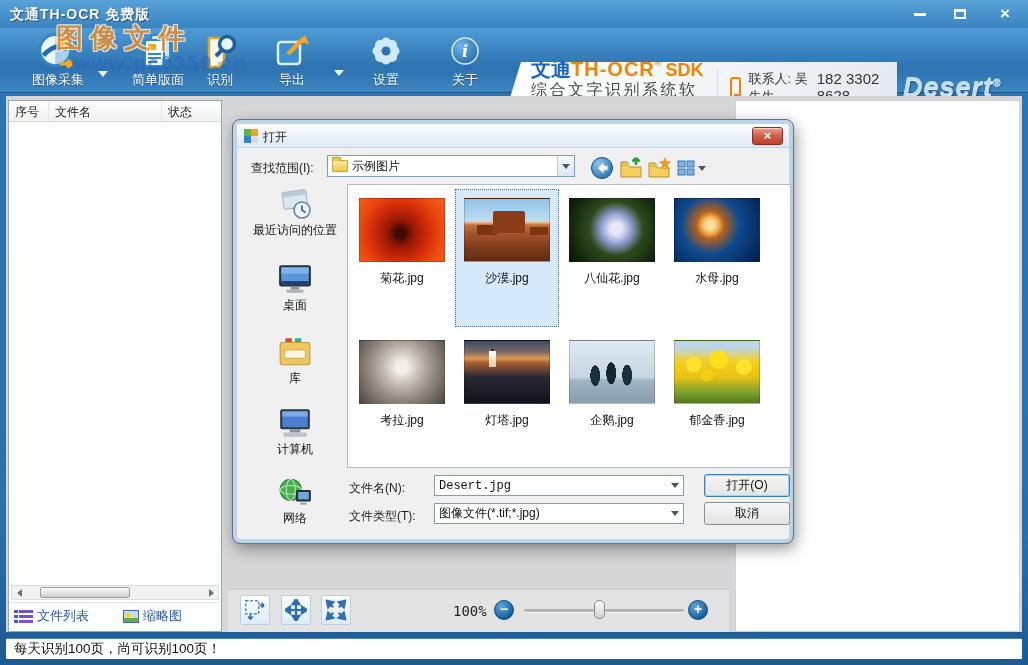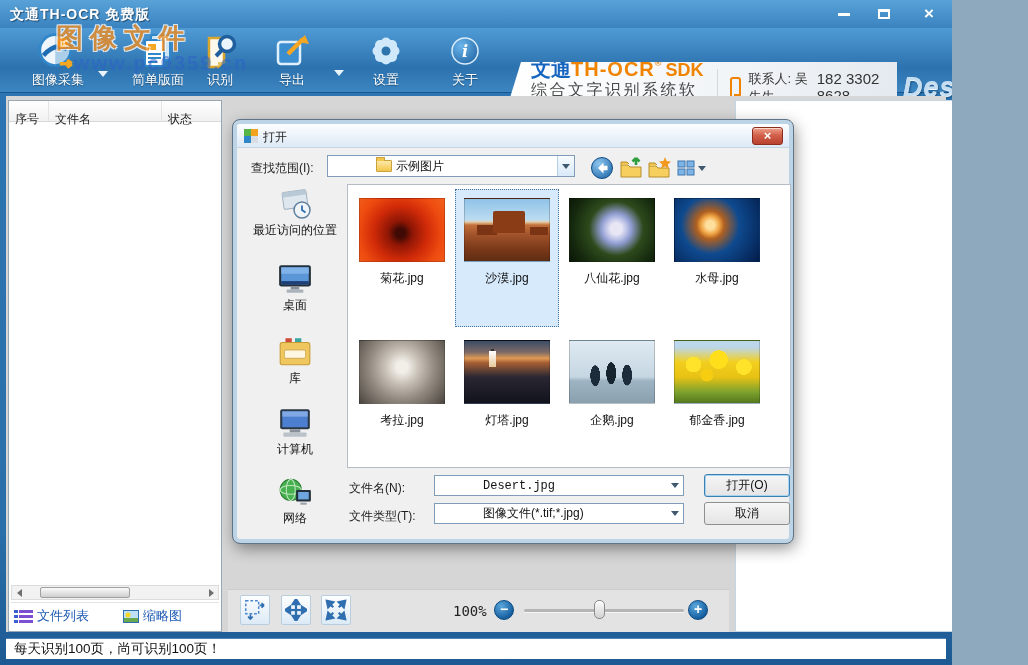--- a/index.html
+++ b/index.html
@@ -1,18 +1,18 @@
 <!DOCTYPE html>
 <html><head>
 <meta charset="utf-8">
 <style>
   * { margin:0; padding:0; box-sizing:border-box; }
   html,body { background:#8ea8bd; font-family:"Liberation Sans", sans-serif; }
   #window {
-    position:relative; width:952px; height:665px; overflow:hidden;
+    position:relative; width:1028px; height:665px; overflow:hidden;
     background:linear-gradient(180deg,#2d76b4 0%, #2a6fa9 80%, #1d5a94 100%);
     font-size:12px; color:#111;
   }
   
   .titlebar { position:absolute; left:0; top:0; right:0; height:28px;
     background:linear-gradient(#58a2d8,#3a83c0); }
   .title-text { position:absolute; left:10px; top:6px; color:#fff; font-weight:bold;
     font-size:14px; letter-spacing:1px; text-shadow:1px 1px 1px rgba(0,0,0,.45); }
   .win-btn { position:absolute; top:4px; width:30px; height:20px; display:flex;
     align-items:center; justify-content:center; cursor:pointer; }
@@ -60,21 +60,21 @@
     text-shadow:1px 1px 0 #fdfdfd,-1px -1px 0 #fdfdfd,1px -1px 0 #fdfdfd,-1px 1px 0 #fdfdfd; }
   .wm2 { position:absolute; left:74px; top:52px; z-index:6; font-size:20px; font-weight:bold;
     color:#2e63c8; letter-spacing:2px; opacity:.55; }
   
   .workspace { position:absolute; left:6px; top:96px; right:6px; height:536px; background:#d6d6d6; }
   .panel { position:absolute; background:#fff; }
   .left-panel { left:8px; top:100px; width:214px; height:532px; border:1px solid #97a7b4; }
   .right-panel { left:735px; top:100px; width:285px; height:532px; border:1px solid #c5d6e2; }
   .lv-header { display:flex; height:21px; background:linear-gradient(#ffffff,#f1f1f1);
     border-bottom:1px solid #d9d9d9; }
-  .lv-col { padding:10px 0 0 6px; font-size:12px; color:#222; border-right:1px solid #e4e4e4; cursor:pointer; }
+  .lv-col { padding:3px 0 0 6px; font-size:12px; color:#222; border-right:1px solid #e4e4e4; cursor:pointer; }
   .col-idx { width:40px; } .col-name { width:113px; } .col-status { width:57px; border-right:none; }
   
   .hscroll { position:absolute; left:2px; right:2px; bottom:31px; height:15px;
     background:#f2f2f2; border:1px solid #dcdcdc; display:flex; align-items:center; }
   .sb-arrow { width:14px; height:13px; display:flex; align-items:center; justify-content:center; cursor:pointer; }
   .tri-left { width:0; height:0; border-top:4px solid transparent; border-bottom:4px solid transparent; border-right:5px solid #6f6f6f; }
   .tri-right { width:0; height:0; border-top:4px solid transparent; border-bottom:4px solid transparent; border-left:5px solid #6f6f6f; }
   .sb-thumb { position:absolute; left:28px; width:90px; top:1px; height:11px;
     background:linear-gradient(#fafafa,#cfcfcf); border:1px solid #9f9f9f; border-radius:2px; cursor:pointer; }
   
@@ -119,21 +119,21 @@
   .dlg-app-icon { position:absolute; left:7px; top:5px; width:14px; height:14px; display:grid;
     grid-template-columns:7px 7px; grid-template-rows:7px 7px; }
   .dlg-app-icon i:nth-child(1){background:#57b547;} .dlg-app-icon i:nth-child(2){background:#f2a21f;}
   .dlg-app-icon i:nth-child(3){background:#2f86c8;} .dlg-app-icon i:nth-child(4){background:#d8dee4;}
   .dlg-close { position:absolute; right:6px; top:3px; width:31px; height:18px; border-radius:3px;
     background:linear-gradient(#f0a28c,#d2604a 45%,#b8422e); border:1px solid #8e2c1d;
     color:#fff; font-weight:bold; font-size:13px; text-align:center; line-height:15px;
     box-shadow:inset 0 1px 0 rgba(255,255,255,.6); cursor:pointer; }
   .dlg-label { position:absolute; font-size:12px; color:#1e1e1e; }
   .combo { position:absolute; background:#fff; border:1px solid #7f9db9; display:flex;
-    align-items:center; cursor:pointer;padding-left:44px; }
+    align-items:center; cursor:pointer; }
   .combo-value { flex:1; padding-left:4px; font-size:12px; color:#111; white-space:nowrap; overflow:hidden; }
   .combo-mono { font-family:"Liberation Mono","DejaVu Sans Mono",monospace; font-size:12px; }
   .combo-btn { width:17px; align-self:stretch; border-left:1px solid #b5cfe2;
     background:linear-gradient(#f7fbff,#d9e9f8); display:flex; align-items:center; justify-content:center; }
   .combo-caret { width:0; height:0; border-left:4px solid transparent; border-right:4px solid transparent;
     border-top:5px solid #41596e; }
   .mini-folder { width:16px; height:12px; margin-left:4px; background:linear-gradient(#fce9a8,#f3c64b);
     border:1px solid #caa23c; border-radius:1px; position:relative; }
   .mini-folder::before { content:""; position:absolute; left:-1px; top:-4px; width:7px; height:3px;
     background:#f3c64b; border:1px solid #caa23c; border-bottom:none; border-radius:1px 1px 0 0; }

